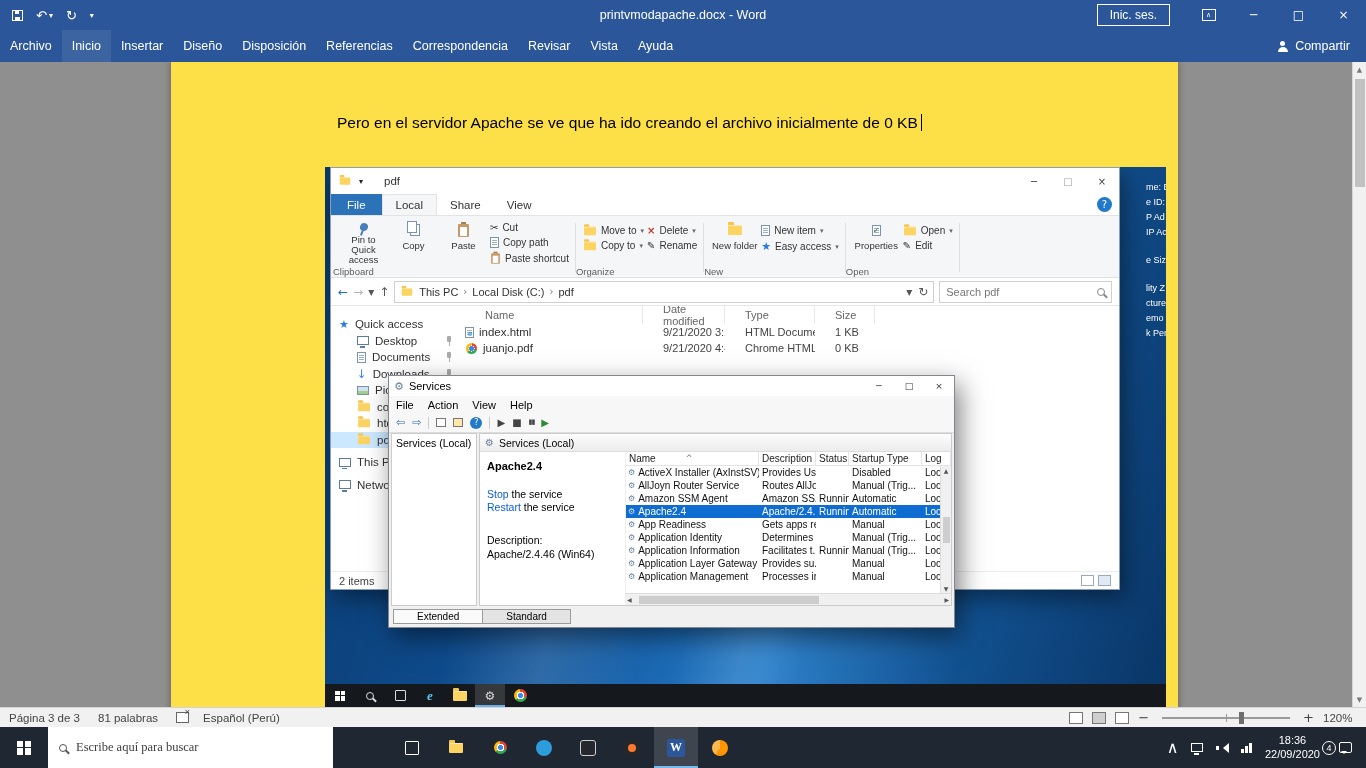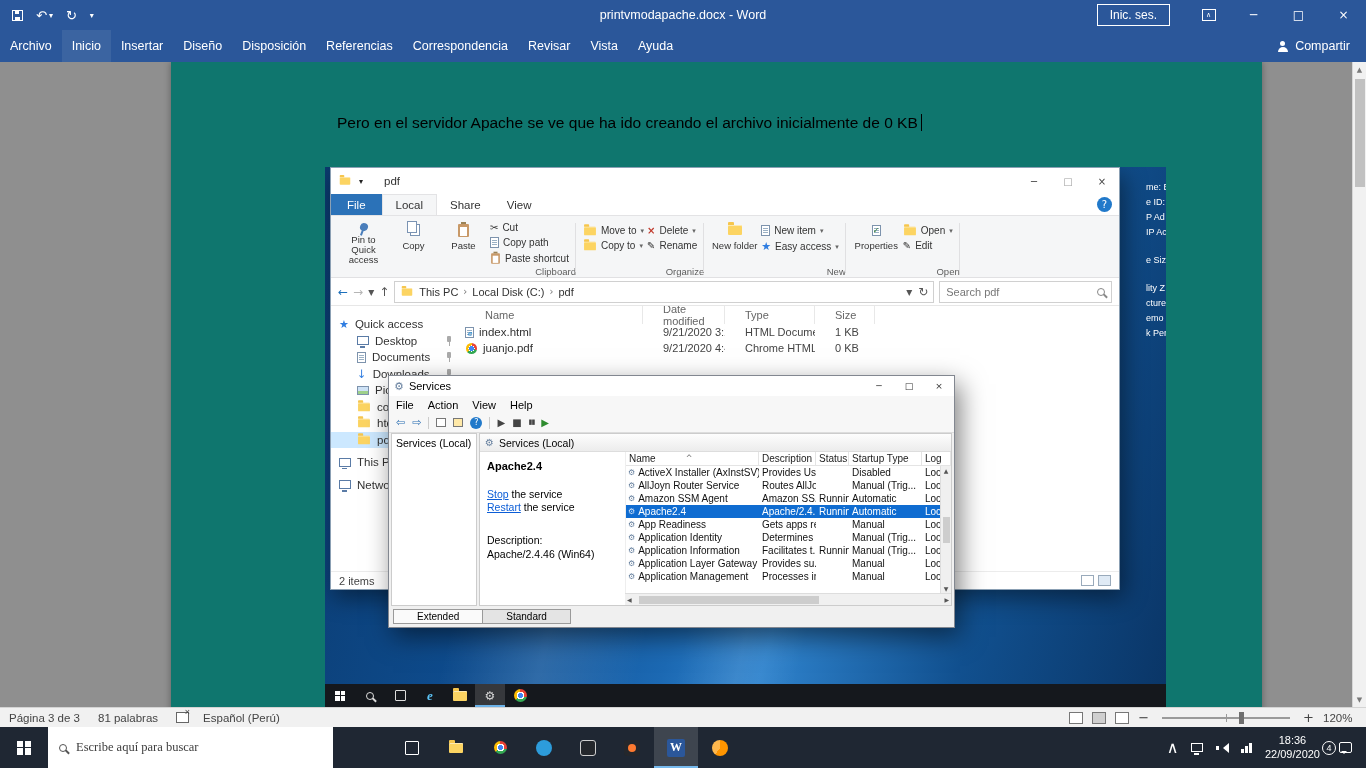--- a/index.html
+++ b/index.html
@@ -34,21 +34,21 @@
   .i-person{display:inline-block;width:11px;height:11px;position:relative}
   .i-person::before{content:"";position:absolute;left:3px;top:0;width:5px;height:5px;border-radius:50%;background:#fff}
   .i-person::after{content:"";position:absolute;left:.5px;bottom:0;width:10px;height:5px;border-radius:5px 5px 0 0;background:#fff}
 
   
   .docarea{position:absolute;left:0;top:62px;right:0;height:645px;background:#8f8f8f;overflow:hidden}
   .vscroll{position:absolute;top:0;right:0;width:14px;height:100%;background:#f1f1f1;border-left:1px solid #d6d6d6}
   .vs-arrow{height:15px;display:flex;align-items:center;justify-content:center;font-size:7px;color:#7a7a7a}
   .vs-thumb{position:absolute;top:17px;left:2px;width:10px;height:108px;background:#c1c1c1}
   .vs-bottom{position:absolute;bottom:0;left:0;width:100%}
-  .page{position:absolute;left:171px;top:0;width:1091px;height:660px;background:#0f766e;box-shadow:0 0 7px rgba(0,0,0,.35)}
+  .page{position:absolute;left:171px;top:0;width:1007px;height:660px;background:#fde047;box-shadow:0 0 7px rgba(0,0,0,.35)}
   .para{position:absolute;left:166px;top:52px;font-size:15.5px;color:#000;white-space:nowrap}
   .caret{display:inline-block;width:1.5px;height:17px;background:#000;margin-left:3px;vertical-align:-3px}
 
   
   .shot{position:absolute;left:154px;top:105px;width:841px;height:540px;overflow:hidden;background:#0d4179}
   .desk{position:absolute;inset:0;background:linear-gradient(105deg,#0b3a6e 0%,#0e4c8e 28%,#1c69b3 48%,#2f83cd 58%,#11508f 78%,#0a3566 100%)}
   .beam{position:absolute;top:-12%;height:130%;background:linear-gradient(90deg,transparent,rgba(255,255,255,.12),transparent);transform:rotate(13deg)}
   .b1{left:20%;width:23%}
   .b2{left:48%;width:14%;opacity:.7}
   .bginfo{position:absolute;left:821px;top:13px;width:22px;color:#fff;font-size:9px;line-height:15px;white-space:nowrap;overflow:visible}
@@ -63,21 +63,21 @@
   .exb{width:34px;height:100%;display:flex;align-items:center;justify-content:center;font-size:10px;color:#444}
   .exb.dim{color:#a0a0a0}
   .ex-tabs{height:22px;display:flex;align-items:stretch;background:#fff;font-size:11.5px;border-bottom:1px solid #e3e3e5}
   .ex-file{background:#2b72b8;color:#fff;padding:0 16px;display:flex;align-items:center}
   .etab{padding:0 13px;display:flex;align-items:center;color:#333}
   .etab.on{background:#f5f6f7;border:1px solid #e3e3e5;border-bottom:none}
   .ex-help{margin-left:auto;margin-right:7px;width:15px;height:15px;border-radius:50%;background:#2179ca;color:#fff;font-size:10px;display:flex;align-items:center;justify-content:center;align-self:center}
   .ex-ribbon{height:62px;background:#f5f6f7;border-bottom:1px solid #e1e1e3;display:flex;padding:2px 2px 0 2px}
   .grp{position:relative;height:100%;padding:1px 7px 12px 7px;display:flex;gap:3px}
   .grp::after{content:"";position:absolute;right:0;top:5px;bottom:5px;width:1px;background:#e0e0e2}
-  .grp-label{position:absolute;bottom:0;left:0;right:0;text-align:right;font-size:9.5px;color:#5d5d5d}
+  .grp-label{position:absolute;bottom:0;left:0;right:0;text-align:left;font-size:9.5px;color:#5d5d5d}
   .bigb{width:47px;display:flex;flex-direction:column;align-items:center;padding-top:2px;font-size:9.5px;color:#333;text-align:center;line-height:10px}
   .bigb .ic{height:18px;display:flex;align-items:center;justify-content:center;margin-bottom:2px}
   .smallcol{display:flex;flex-direction:column;gap:4px;padding-top:3px}
   .smallcol.mid{padding-top:6px}
   .smb{display:flex;align-items:center;gap:4px;font-size:10px;color:#333;white-space:nowrap}
   .dd{font-size:7px;color:#666}
   .gi{font-family:"DejaVu Sans",sans-serif}
   .gi.red{color:#c0392b;font-weight:bold}
   .gi.blue{color:#2f7de1}
   .gi.star{color:#2f7de1;font-size:11px}
@@ -161,21 +161,21 @@
   .tool-sq.alt{background:#ffe9a8}
   .tsep{width:1px;height:12px;background:#ccc}
   .sv-body{position:absolute;top:57px;bottom:21px;left:0;right:0;display:flex;gap:2px;padding:0 2px}
   .sv-left{width:86px;background:#fff;border:1px solid #ccc;padding:3px 4px;font-size:10.5px;flex:none;overflow:hidden;white-space:nowrap}
   .sv-main{flex:1;border:1px solid #ccc;background:#fff;position:relative;overflow:hidden}
   .sv-head{height:18px;display:flex;align-items:center;gap:5px;padding:0 5px;background:linear-gradient(#fdfdfd,#ececec);border-bottom:1px solid #ddd;font-size:10.5px}
   .sv-content{position:absolute;top:18px;bottom:12px;left:0;right:0;display:flex}
   .sv-info{width:145px;padding:8px 7px;flex:none}
   .svn{font-weight:bold;font-size:11px;margin-bottom:16px}
   .svl{line-height:13px}
-  .lnk{color:#0b5dd7;text-decoration:underline}
+  .lnk{color:#0b5dd7;}
   .svd{margin-top:20px}
   .svd2{margin-top:2px}
   .sv-list{flex:1;position:relative;border-left:1px solid #eee;overflow:hidden}
   .slh{display:flex;height:14px;border-bottom:1px solid #e4e4e4;color:#222;font-size:10px}
   .sc{overflow:hidden;white-space:nowrap;flex:none}
   .slh .sc{border-right:1px solid #e4e4e4;padding-left:3px;display:flex;align-items:center}
   .sc.n{width:133px}.sc.d{width:57px}.sc.s{width:33px}.sc.t{width:73px}.sc.l{flex:1}
   .sort{margin-left:30px;color:#777;font-size:8px}
   .slr{display:flex;height:13px;align-items:center;font-size:10px;color:#111}
   .slr .sc{padding-left:3px}

